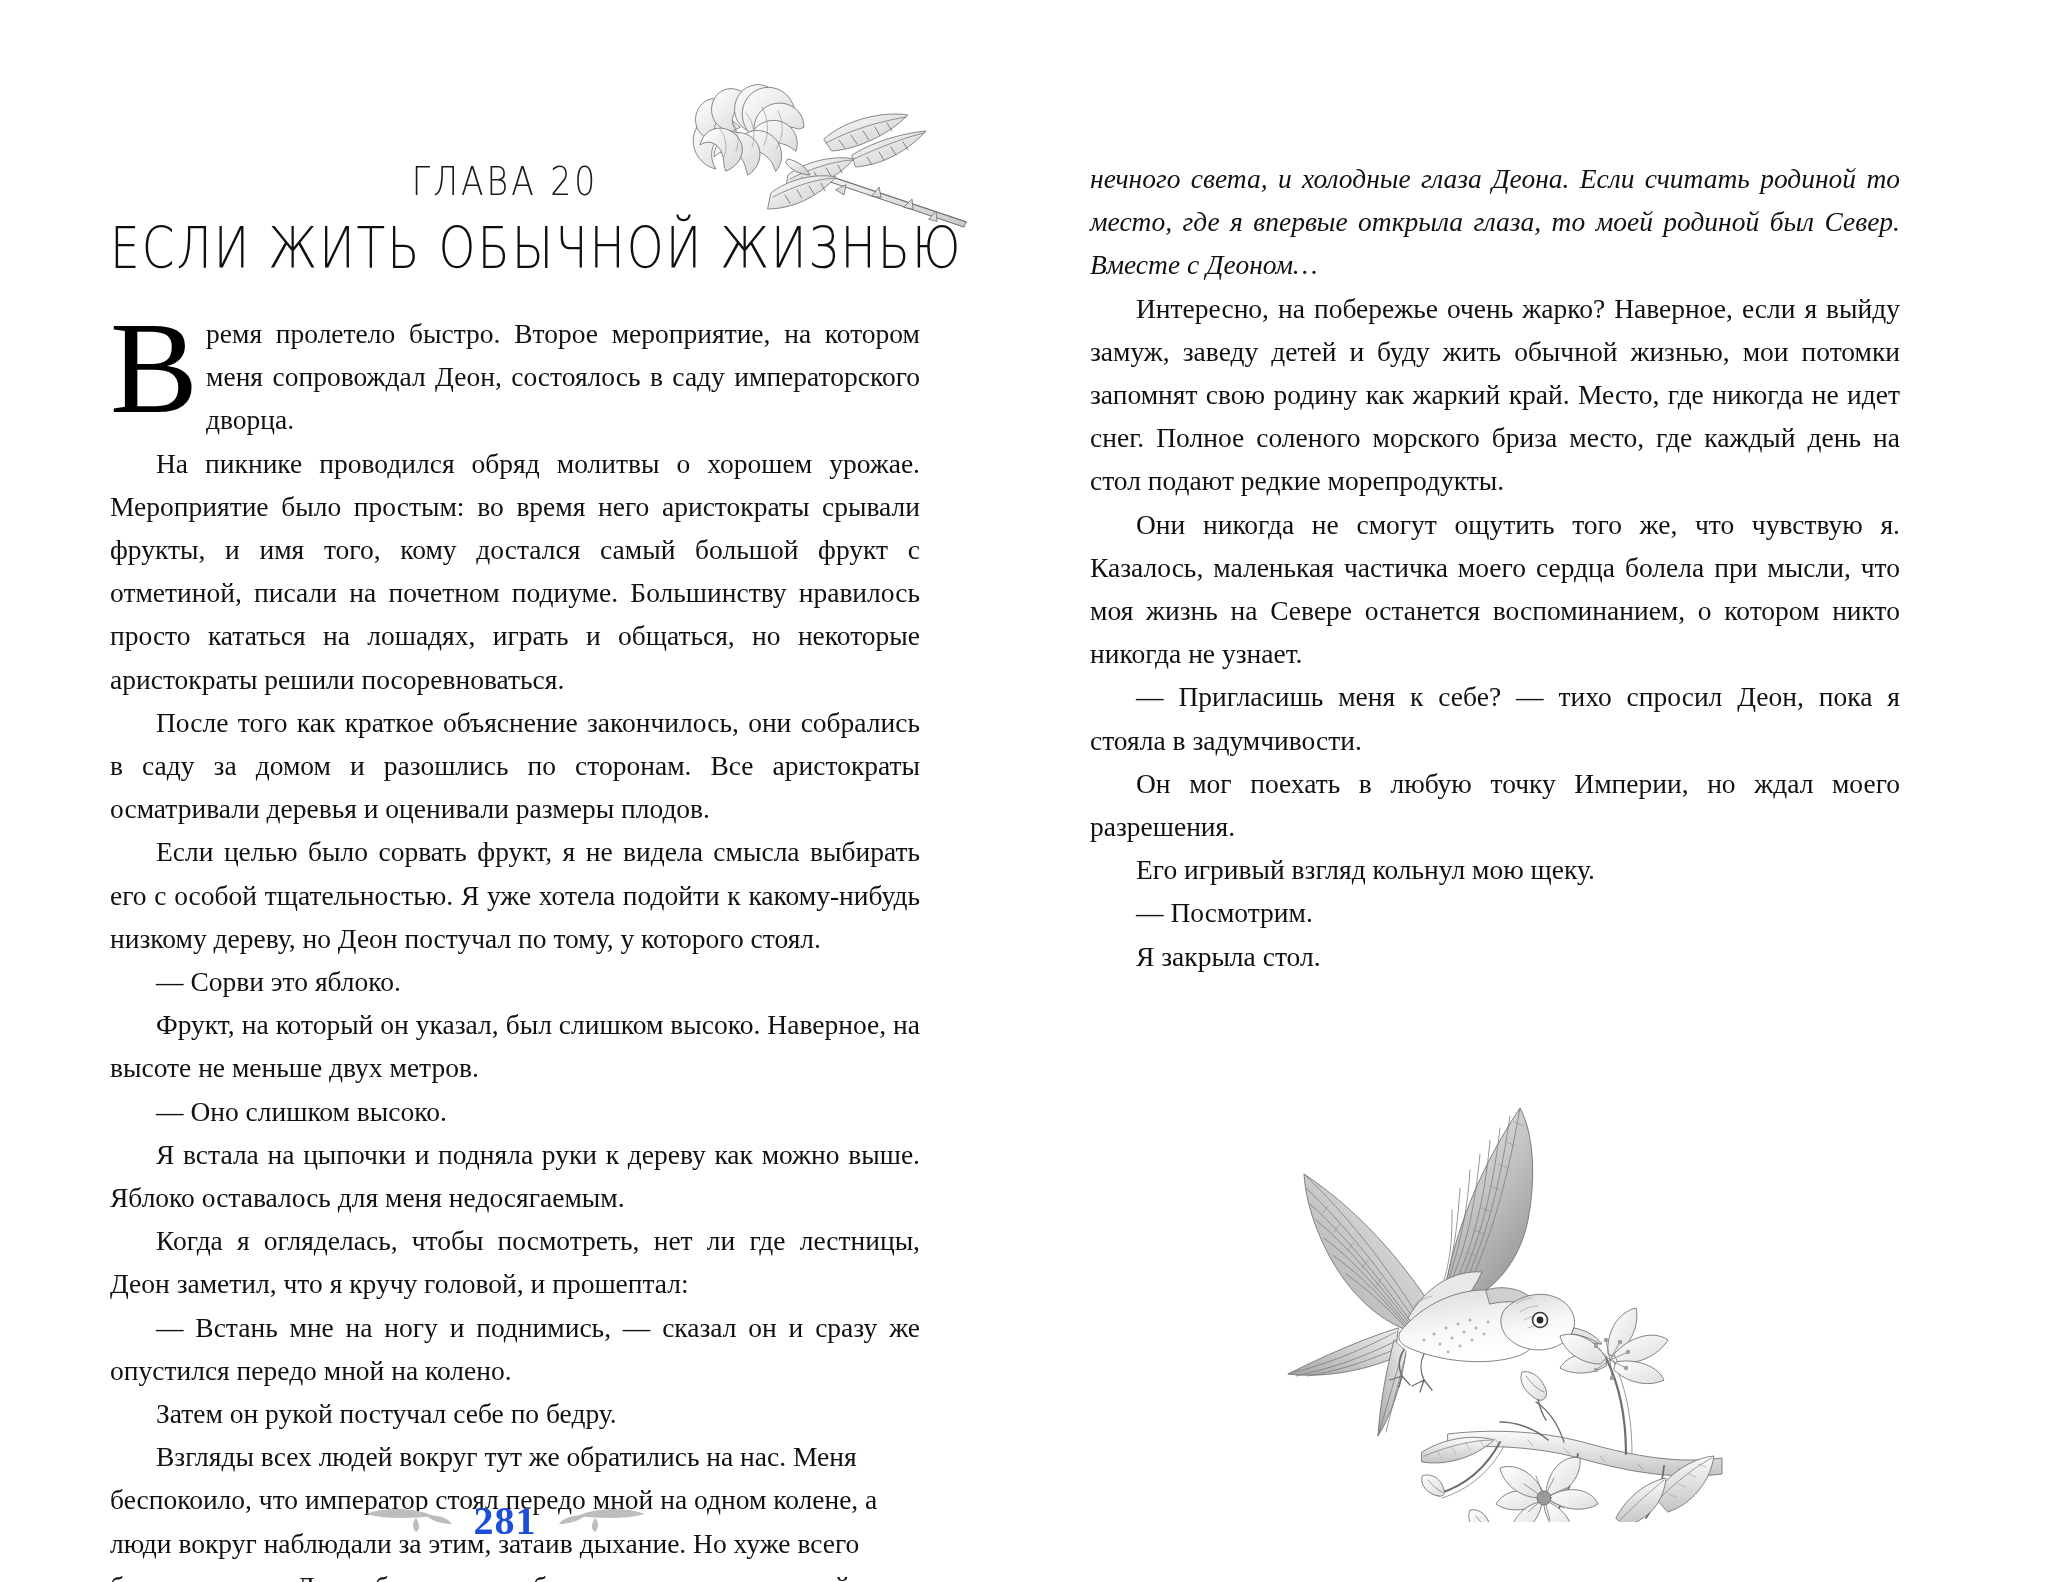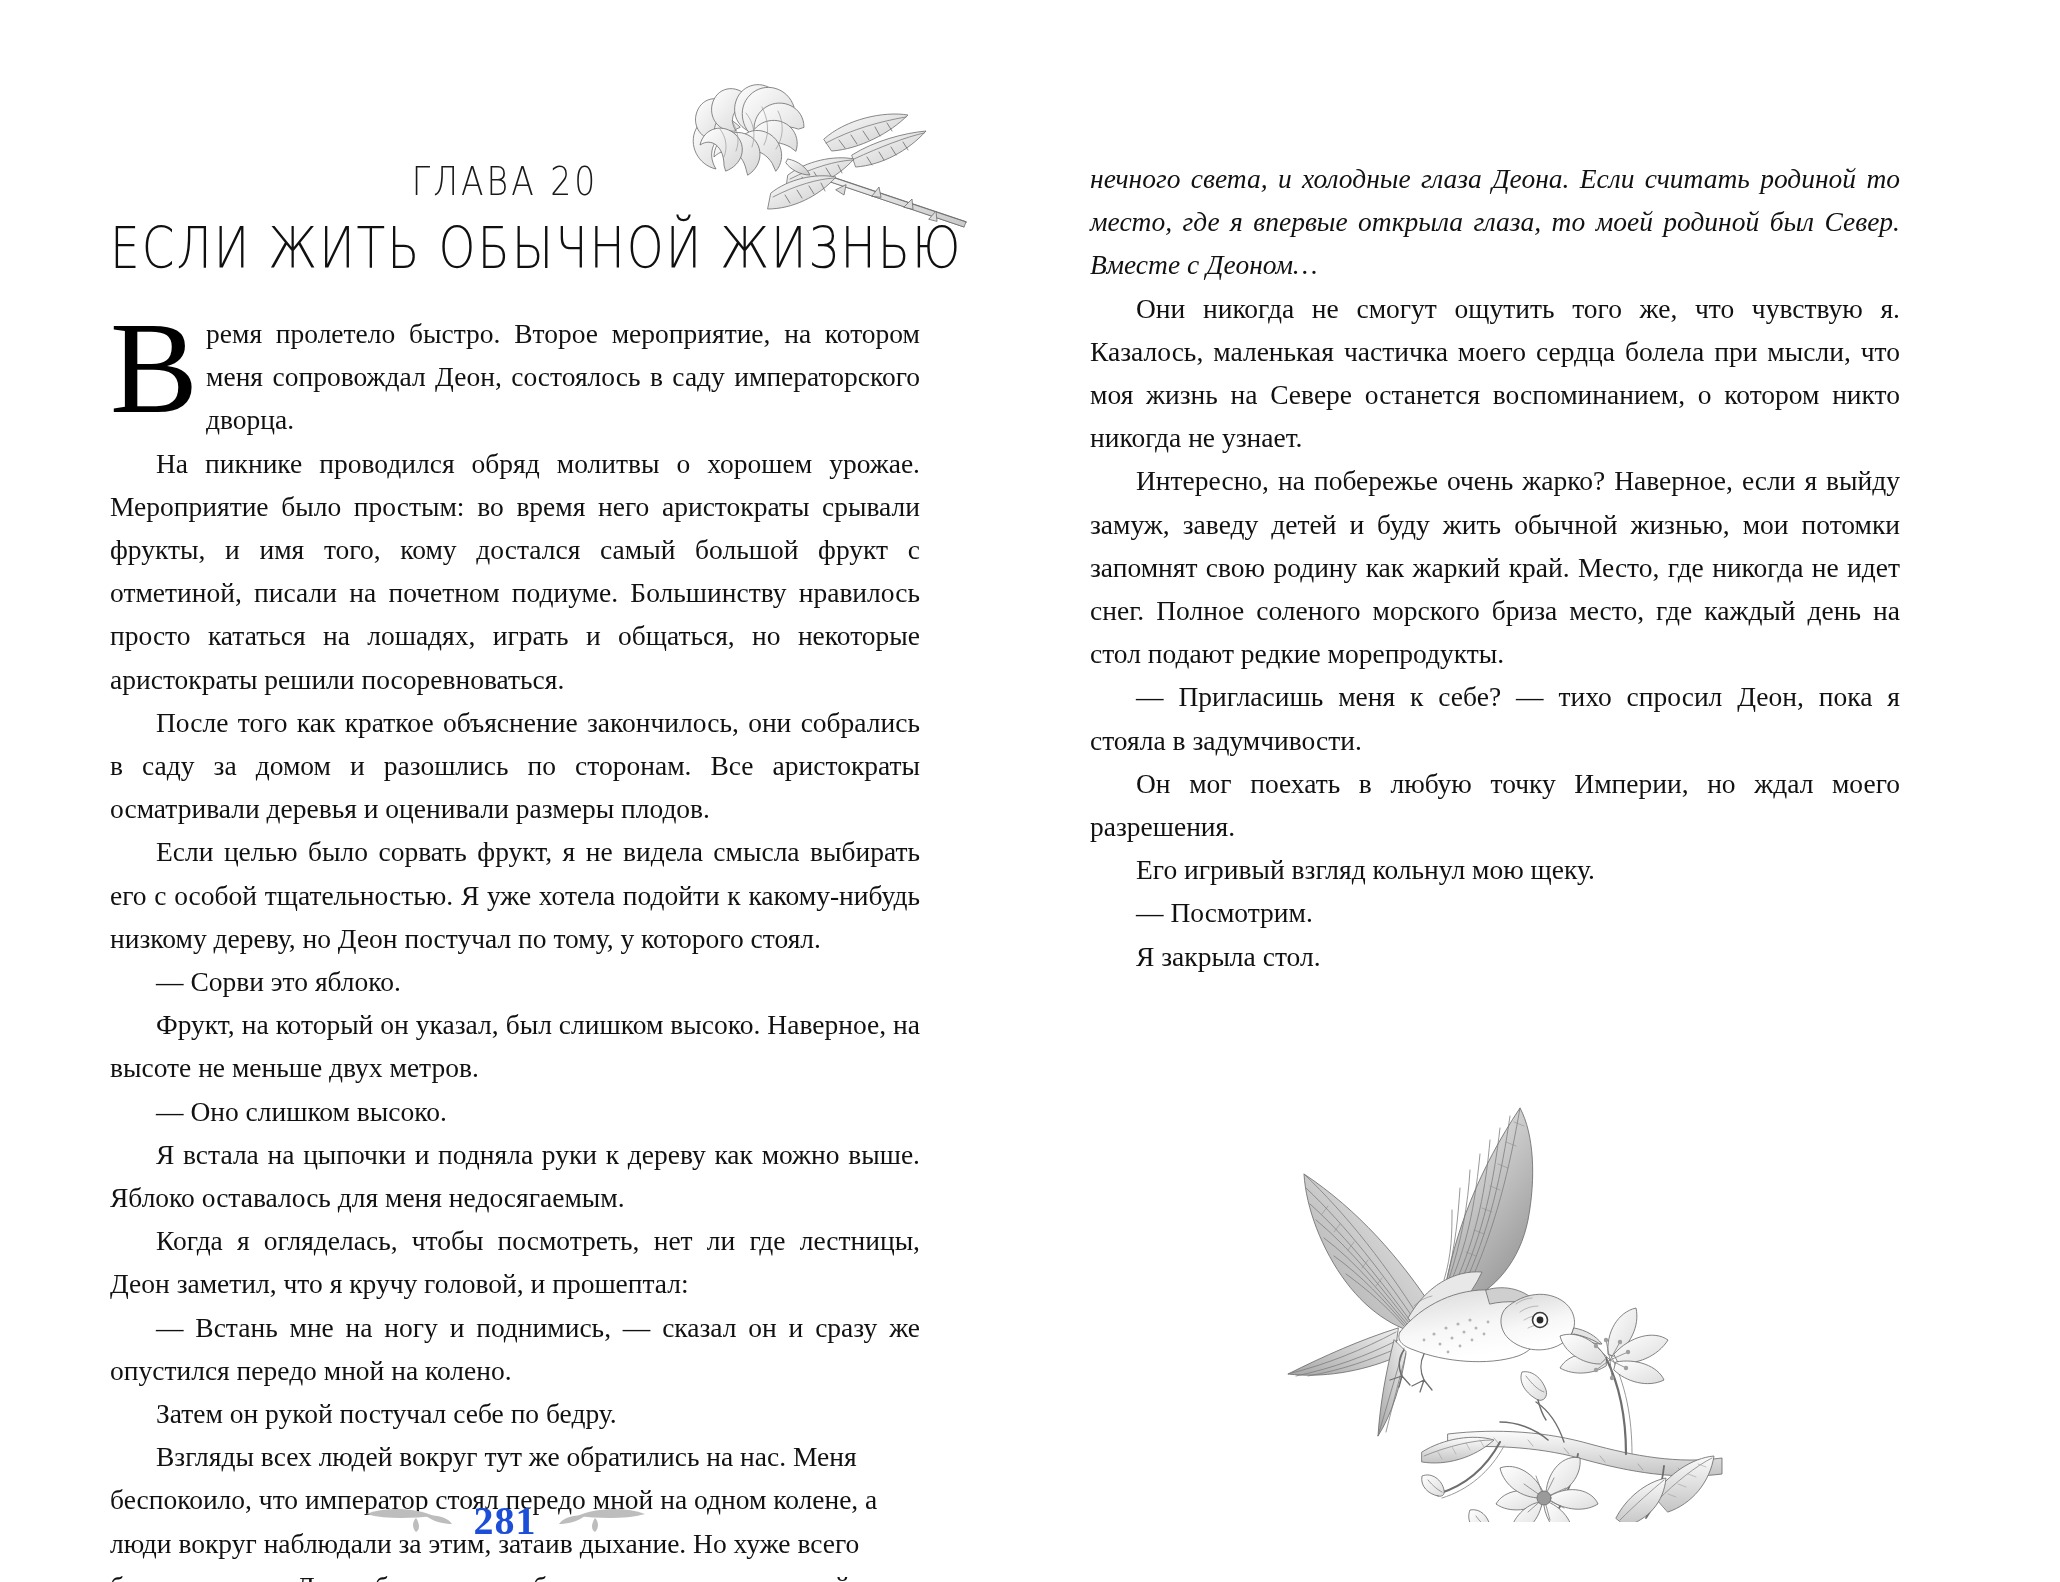--- a/index.html
+++ b/index.html
@@ -224,22 +224,22 @@
           <path d="M2 10 C22 2 52 4 70 12 C50 14 24 16 2 10 Z"></path>
           <path d="M62 12 C74 10 84 14 88 20 C80 20 70 18 62 12 Z"></path>
           <path d="M52 14 C56 20 56 26 52 28 C48 24 48 18 52 14 Z"></path>
         </g>
       </svg>
     </span>
   </div>
 
   <div class="body-text body-right">
     <p class="noindent">нечного света, и холодные глаза Деона. Если считать родиной то место, где я впервые открыла глаза, то моей родиной был Север. Вместе с Деоном…</p>
+    <p>Интересно, на побережье очень жарко? Наверное, если я выйду замуж, заведу детей и буду жить обычной жизнью, мои потомки запомнят свою родину как жаркий край. Место, где никогда не идет снег. Полное соленого морского бриза место, где каждый день на стол подают редкие морепродукты.</p>
     <p>Они никогда не смогут ощутить того же, что чувствую я. Казалось, маленькая частичка моего сердца болела при мысли, что моя жизнь на Севере останется воспоминанием, о котором никто никогда не узнает.</p>
-    <p>Интересно, на побережье очень жарко? Наверное, если я выйду замуж, заведу детей и буду жить обычной жизнью, мои потомки запомнят свою родину как жаркий край. Место, где никогда не идет снег. Полное соленого морского бриза место, где каждый день на стол подают редкие морепродукты.</p>
     <p>— Пригласишь меня к себе? — тихо спросил Деон, пока я стояла в задумчивости.</p>
     <p>Он мог поехать в любую точку Империи, но ждал моего разрешения.</p>
     <p>Его игривый взгляд кольнул мою щеку.</p>
     <p>— Посмотрим.</p>
     <p>Я закрыла стол.</p>
   </div>
 
   <div class="illus-bird">
     <svg viewBox="0 0 500 440" width="500" height="440" xmlns="http://www.w3.org/2000/svg">
       <defs>

